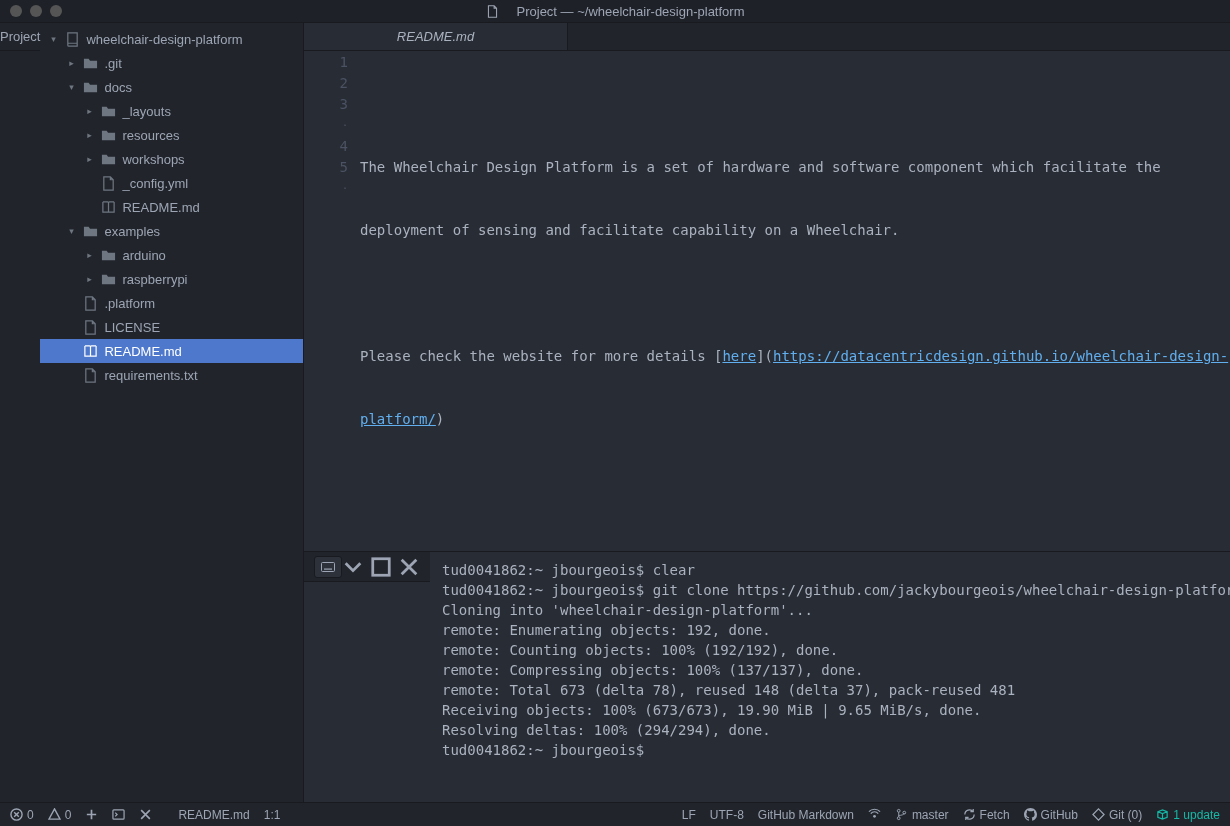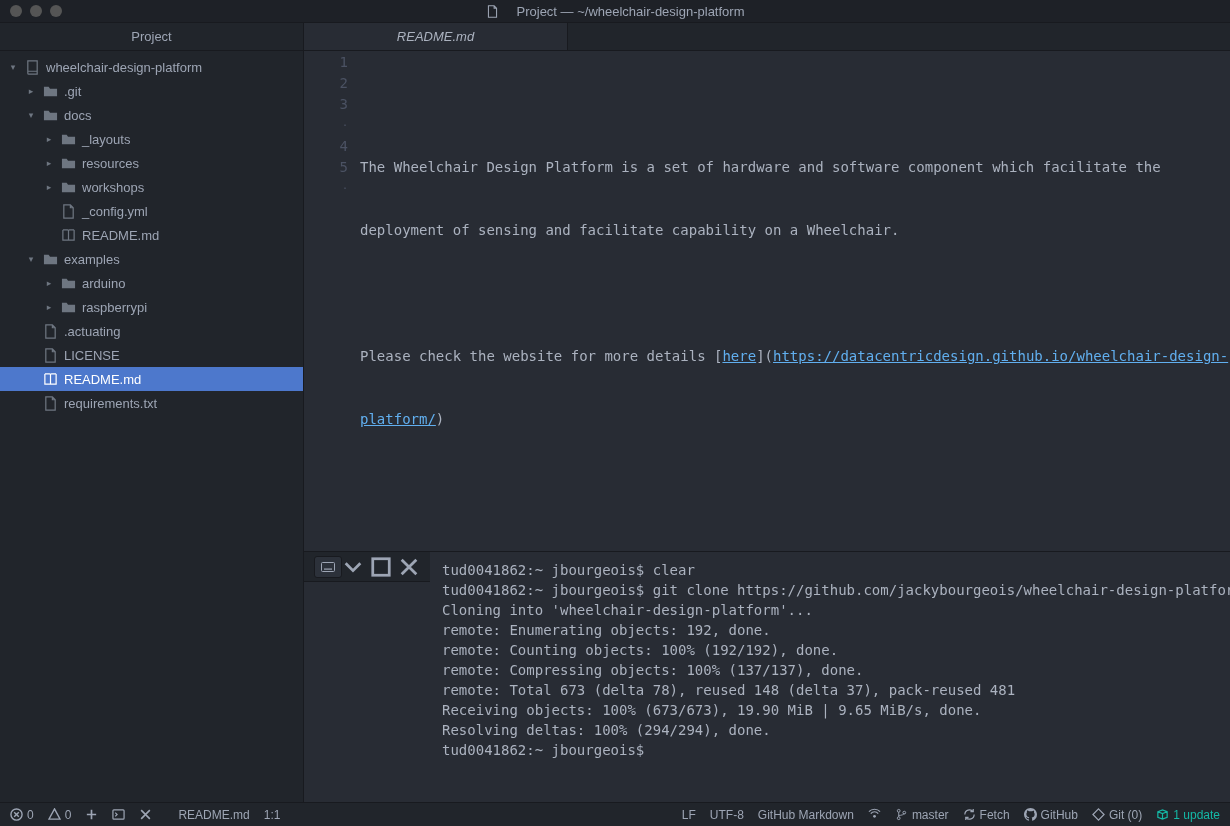--- a/index.html
+++ b/index.html
@@ -15,21 +15,21 @@
   display: flex; align-items: center; position: relative;
   border-bottom: 1px solid #181a1f;
 }
 .traffic { display: flex; gap: 8px; margin-left: 10px; }
 .traffic .dot { width: 12px; height: 12px; border-radius: 50%; background: #555; }
 .win-title { position: absolute; left: 0; right: 0; text-align: center; color: #9da5b4; font-size: 13px; display:flex; align-items:center; justify-content:center; gap:18px;}
 .win-title svg { width:13px; height:13px; }
 
 .main { flex: 1; display: flex; min-height: 0; }
 
-.sidebar { width: 304px; background: #21252b; display: flex; flex-direction: column; border-right: 1px solid #181a1f;}
+.sidebar { width: 304px; background: #21252b; display: flex; flex-direction: row; border-right: 1px solid #181a1f;}
 .sidebar-header { height: 28px; display: flex; align-items: center; justify-content: center; color: #9da5b4; font-size: 13px; border-bottom: 1px solid #181a1f;}
 .tree { flex:1; overflow:auto; padding-top:4px;}
 .tree-item { height:24px; display:flex; align-items:center; gap:6px; cursor:pointer; color:#9da5b4; white-space:nowrap;}
 .tree-item.selected { background:#4d78cc; color:#fff; }
 .tree-item .chev { width:10px; display:flex; justify-content:center; font-size:9px; color:#6e7681;}
 .tree-item .ic { width:16px; height:16px; display:flex; align-items:center; justify-content:center; color:#6e7681;}
 .tree-item.selected .ic, .tree-item.selected .chev { color:#fff; }
 .ind0{padding-left:8px}.ind1{padding-left:26px}.ind2{padding-left:44px}
 
 .right { flex:1; display:flex; flex-direction:column; min-width:0;}
@@ -182,21 +182,21 @@
           </span>
           <span>raspberrypi</span>
         </div>
         <div class="tree-item ind1">
           <span class="chev"></span>
           <span class="ic">
             <svg width="15" height="15" viewBox="0 0 16 16">
               <path class="ico-file" d="M3 1h7l3 3v11H3z M10 1v3h3"></path>
             </svg>
           </span>
-          <span>.actuating</span>
+          <span>.platform</span>
         </div>
         <div class="tree-item ind1">
           <span class="chev"></span>
           <span class="ic">
             <svg width="15" height="15" viewBox="0 0 16 16">
               <path class="ico-file" d="M3 1h7l3 3v11H3z M10 1v3h3"></path>
             </svg>
           </span>
           <span>LICENSE</span>
         </div>

